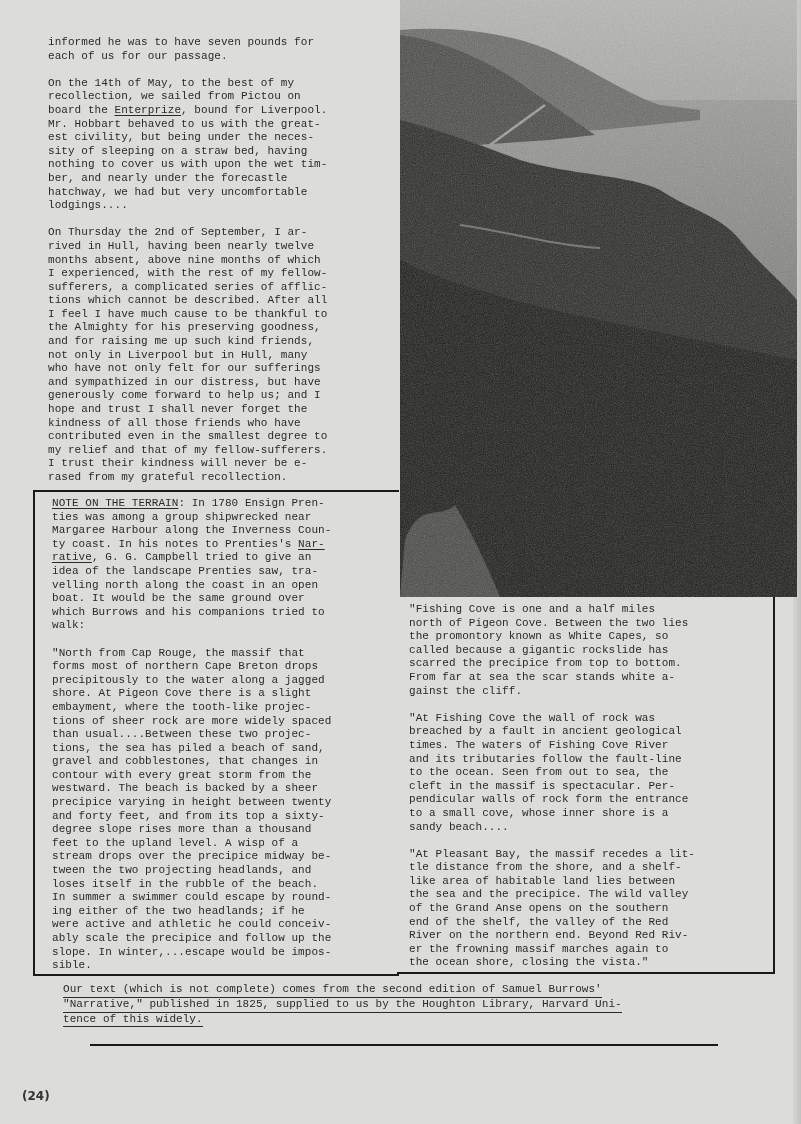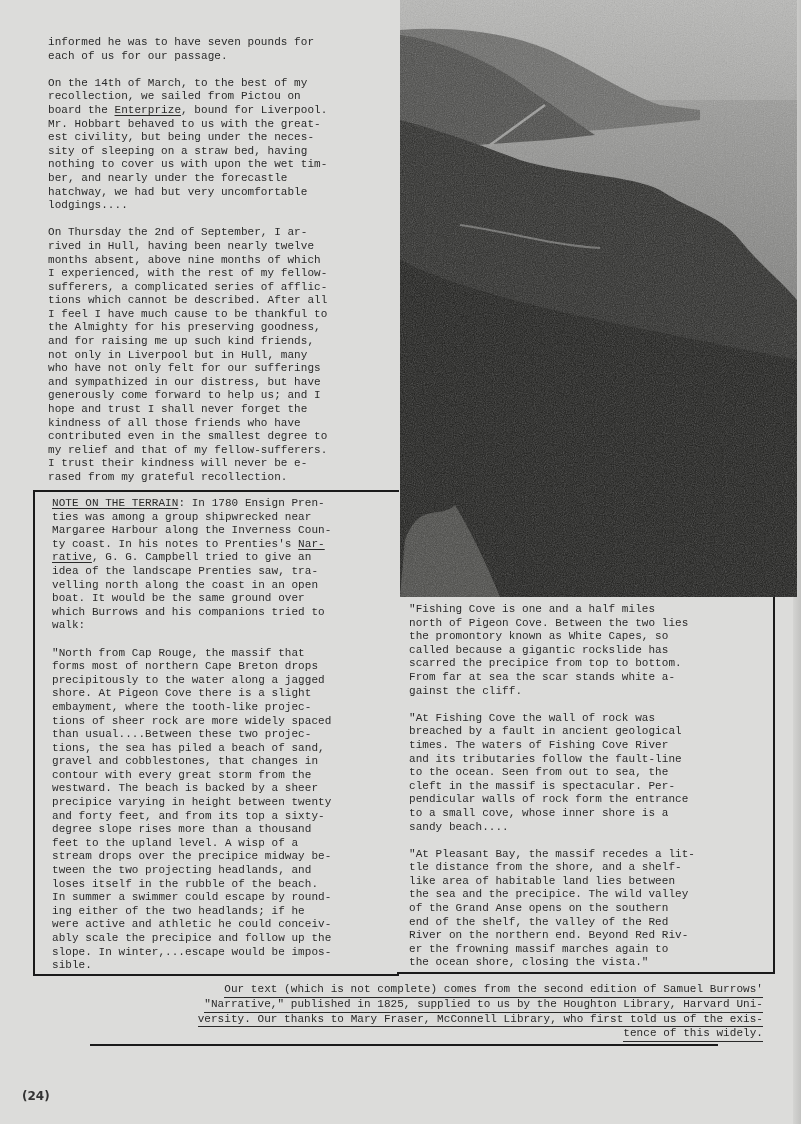--- a/index.html
+++ b/index.html
@@ -39,42 +39,42 @@
     }
     #note-text { position: absolute; left: 52px; top: 497px; width: 345px; }
 
     #right-box {
       position: absolute; left: 397px; top: 597px; width: 376px; height: 375px;
       border-right: 2px solid #1a1a1a;
       border-bottom: 2px solid #1a1a1a;
     }
     #right-text { position: absolute; left: 409px; top: 603px; width: 360px; }
 
-    #credits { position: absolute; left: 63px; top: 983px; width: 700px; text-align: right; }
+    #credits { position: absolute; left: 63px; top: 983px; width: 700px; }
     #credits .txt { line-height: 13.8px; }
     .cu { border-bottom: 1.5px solid #2a2a2a; display: inline-block; }
 
     #rule {
       position: absolute; left: 90px; top: 1044px; width: 628px; height: 2px;
       background: #1a1a1a;
     }
     #page-num {
       position: absolute; left: 22px; top: 1089px;
       font-family: "DejaVu Sans", sans-serif; font-size: 12px; font-weight: bold; color: #333;
     }
   </style>
 </head>
 <body>
 
 <div class="page-shade"></div>
 
 <div id="left-top">
   <p class="txt para">informed he was to have seven pounds for
 each of us for our passage.</p>
-  <p class="txt para"><span>On the 14th of March, to the best of my
+  <p class="txt para"><span>On the 14th of May, to the best of my
 recollection, we sailed from Pictou on
 board the </span><span class="u">Enterprize</span><span>, bound for Liverpool.
 Mr. Hobbart behaved to us with the great-
 est civility, but being under the neces-
 sity of sleeping on a straw bed, having
 nothing to cover us with upon the wet tim-
 ber, and nearly under the forecastle
 hatchway, we had but very uncomfortable
 lodgings....</span></p>
   <p class="txt para">On Thursday the 2nd of September, I ar-
@@ -202,19 +202,18 @@
 of the Grand Anse opens on the southern
 end of the shelf, the valley of the Red
 River on the northern end. Beyond Red Riv-
 er the frowning massif marches again to
 the ocean shore, closing the vista."</p>
 </div>
 
 <div id="credits">
   <div class="txt"><span class="cu">Our text (which is not complete) comes from the second edition of Samuel Burrows'</span></div>
   <div class="txt"><span class="cu">"Narrative," published in 1825, supplied to us by the Houghton Library, Harvard Uni-</span></div>
-  <div class="txt"><span class="cu">versity. Our thanks to Mary Fraser, McConnell Library, who first told us of the exis-</span></div>
   <div class="txt"><span class="cu">tence of this widely.</span></div>
 </div>
 
 <div id="rule"></div>
 
 <div id="page-num">(24)</div>
 
 </body></html>

